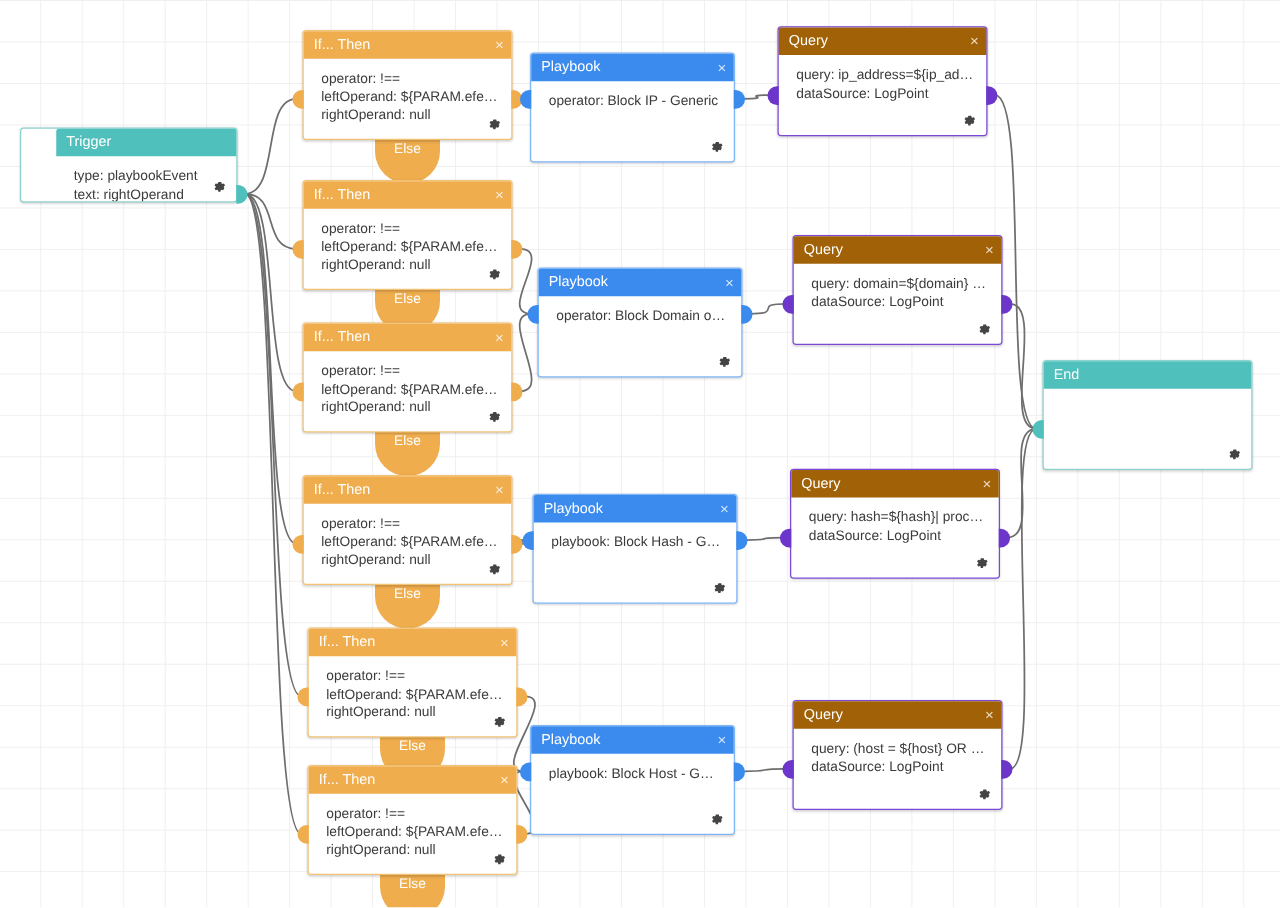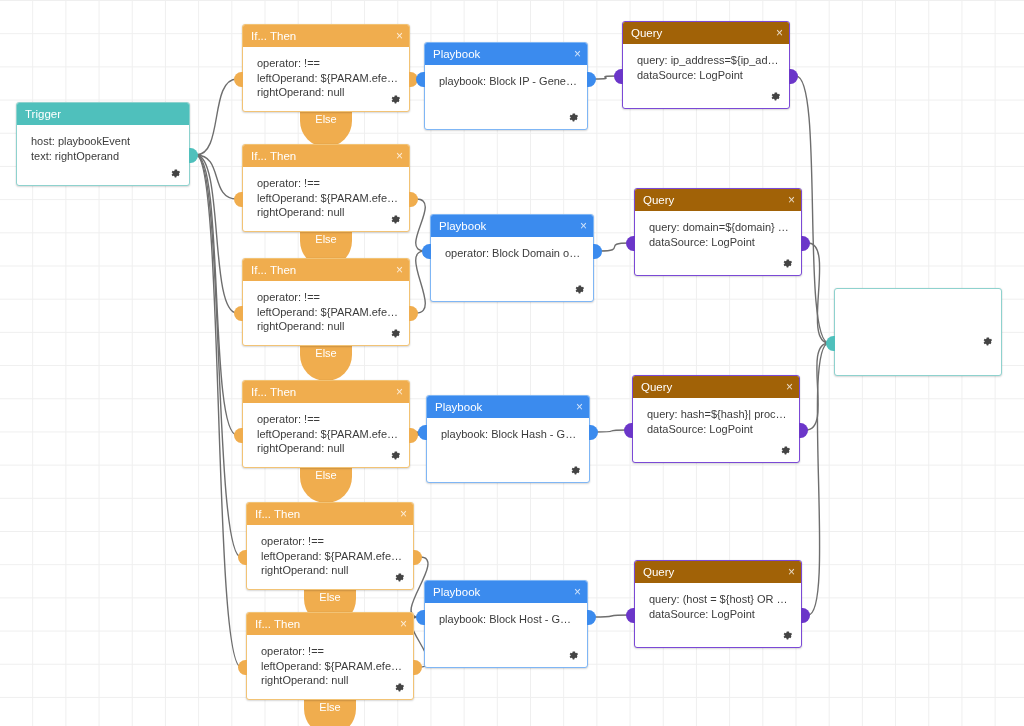--- a/index.html
+++ b/index.html
@@ -142,24 +142,24 @@
       <path d="M596,432 C624,432 599,430 627,430" fill="none" stroke="#6e6e6e" stroke-width="1.4"></path>
       <path d="M420,557 C448,557 391,617 419,617" fill="none" stroke="#6e6e6e" stroke-width="1.4"></path>
       <path d="M420,667 C448,667 391,617 419,617" fill="none" stroke="#6e6e6e" stroke-width="1.4"></path>
       <path d="M594,617 C622,617 601,615 629,615" fill="none" stroke="#6e6e6e" stroke-width="1.4"></path>
       <path d="M796,76 C824,76 801,343 829,343" fill="none" stroke="#6e6e6e" stroke-width="1.4"></path>
       <path d="M808,243 C836,243 801,343 829,343" fill="none" stroke="#6e6e6e" stroke-width="1.4"></path>
       <path d="M806,430 C834,430 801,343 829,343" fill="none" stroke="#6e6e6e" stroke-width="1.4"></path>
       <path d="M808,615 C836,615 801,343 829,343" fill="none" stroke="#6e6e6e" stroke-width="1.4"></path>
     </svg>
   <div id="node-layer">
-      <div class="node n-trigger" style="left: 16px; top: 102px; width: 174px; height: 84px;">
+      <div class="node n-trigger" style="left: 16px; top: 102px; width: 174px; height: 60px; padding-left: 28px;">
         <div class="node-header"><span>Trigger</span></div>
         <div class="node-body">
-          <div class="node-line">host: playbookEvent</div>
+          <div class="node-line">type: playbookEvent</div>
           <div class="node-line">text: rightOperand</div>
           <div class="gear">
             <svg viewBox="0 0 16 16" width="11" height="11">
               <path fill="#444" d="M8 5.2a2.8 2.8 0 1 0 0 5.6 2.8 2.8 0 0 0 0-5.6zm0 4.1a1.3 1.3 0 1 1 0-2.6 1.3 1.3 0 0 1 0 2.6z"></path>
               <path fill="#444" d="M14.3 9.3l-1.1-.6c.1-.45.1-.95 0-1.4l1.1-.6a.5.5 0 0 0 .2-.65l-1-1.7a.5.5 0 0 0-.63-.2l-1.15.5a5 5 0 0 0-1.2-.7l-.15-1.25a.5.5 0 0 0-.5-.45H7.13a.5.5 0 0 0-.5.45L6.48 3.9c-.43.16-.83.4-1.2.7l-1.15-.5a.5.5 0 0 0-.62.2l-1 1.7a.5.5 0 0 0 .2.65l1.1.6c-.1.45-.1.95 0 1.4l-1.1.6a.5.5 0 0 0-.2.65l1 1.7a.5.5 0 0 0 .62.2l1.15-.5c.37.3.77.54 1.2.7l.15 1.25a.5.5 0 0 0 .5.45h1.74a.5.5 0 0 0 .5-.45l.15-1.25c.43-.16.83-.4 1.2-.7l1.15.5a.5.5 0 0 0 .63-.2l1-1.7a.5.5 0 0 0-.2-.65z"></path>
             </svg>
           </div>
         </div>
       </div>
       <div class="port right p-teal" style="left: 189px; top: 148px;"></div>
@@ -176,21 +176,21 @@
             </svg>
           </div>
         </div>
       </div>
       <div class="port left p-orange" style="left: 234px; top: 72px;"></div>
       <div class="port right p-orange" style="left: 409px; top: 72px;"></div>
       <div class="else-tab" style="left: 300px; top: 111px;">Else</div>
       <div class="node n-playbook" style="left: 424px; top: 24px; width: 164px; height: 88px;">
         <div class="node-header"><span>Playbook</span><span class="node-close">×</span></div>
         <div class="node-body">
-          <div class="node-line">playbook: Block IP - Generic</div>
+          <div class="node-line">operator: Block IP - Generic</div>
           <div class="gear">
             <svg viewBox="0 0 16 16" width="11" height="11">
               <path fill="#444" d="M8 5.2a2.8 2.8 0 1 0 0 5.6 2.8 2.8 0 0 0 0-5.6zm0 4.1a1.3 1.3 0 1 1 0-2.6 1.3 1.3 0 0 1 0 2.6z"></path>
               <path fill="#444" d="M14.3 9.3l-1.1-.6c.1-.45.1-.95 0-1.4l1.1-.6a.5.5 0 0 0 .2-.65l-1-1.7a.5.5 0 0 0-.63-.2l-1.15.5a5 5 0 0 0-1.2-.7l-.15-1.25a.5.5 0 0 0-.5-.45H7.13a.5.5 0 0 0-.5.45L6.48 3.9c-.43.16-.83.4-1.2.7l-1.15-.5a.5.5 0 0 0-.62.2l-1 1.7a.5.5 0 0 0 .2.65l1.1.6c-.1.45-.1.95 0 1.4l-1.1.6a.5.5 0 0 0-.2.65l1 1.7a.5.5 0 0 0 .62.2l1.15-.5c.37.3.77.54 1.2.7l.15 1.25a.5.5 0 0 0 .5.45h1.74a.5.5 0 0 0 .5-.45l.15-1.25c.43-.16.83-.4 1.2-.7l1.15.5a.5.5 0 0 0 .63-.2l1-1.7a.5.5 0 0 0-.2-.65z"></path>
             </svg>
           </div>
         </div>
       </div>
       <div class="port left p-blue" style="left: 416px; top: 72px;"></div>
       <div class="port right p-blue" style="left: 587px; top: 72px;"></div>
@@ -375,20 +375,21 @@
             <svg viewBox="0 0 16 16" width="11" height="11">
               <path fill="#444" d="M8 5.2a2.8 2.8 0 1 0 0 5.6 2.8 2.8 0 0 0 0-5.6zm0 4.1a1.3 1.3 0 1 1 0-2.6 1.3 1.3 0 0 1 0 2.6z"></path>
               <path fill="#444" d="M14.3 9.3l-1.1-.6c.1-.45.1-.95 0-1.4l1.1-.6a.5.5 0 0 0 .2-.65l-1-1.7a.5.5 0 0 0-.63-.2l-1.15.5a5 5 0 0 0-1.2-.7l-.15-1.25a.5.5 0 0 0-.5-.45H7.13a.5.5 0 0 0-.5.45L6.48 3.9c-.43.16-.83.4-1.2.7l-1.15-.5a.5.5 0 0 0-.62.2l-1 1.7a.5.5 0 0 0 .2.65l1.1.6c-.1.45-.1.95 0 1.4l-1.1.6a.5.5 0 0 0-.2.65l1 1.7a.5.5 0 0 0 .62.2l1.15-.5c.37.3.77.54 1.2.7l.15 1.25a.5.5 0 0 0 .5.45h1.74a.5.5 0 0 0 .5-.45l.15-1.25c.43-.16.83-.4 1.2-.7l1.15.5a.5.5 0 0 0 .63-.2l1-1.7a.5.5 0 0 0-.2-.65z"></path>
             </svg>
           </div>
         </div>
       </div>
       <div class="port left p-purple" style="left: 626px; top: 608px;"></div>
       <div class="port right p-purple" style="left: 801px; top: 608px;"></div>
       <div class="node n-end" style="left: 834px; top: 288px; width: 168px; height: 88px;">
+        <div class="node-header"><span>End</span></div>
         <div class="node-body">
           <div class="gear">
             <svg viewBox="0 0 16 16" width="11" height="11">
               <path fill="#444" d="M8 5.2a2.8 2.8 0 1 0 0 5.6 2.8 2.8 0 0 0 0-5.6zm0 4.1a1.3 1.3 0 1 1 0-2.6 1.3 1.3 0 0 1 0 2.6z"></path>
               <path fill="#444" d="M14.3 9.3l-1.1-.6c.1-.45.1-.95 0-1.4l1.1-.6a.5.5 0 0 0 .2-.65l-1-1.7a.5.5 0 0 0-.63-.2l-1.15.5a5 5 0 0 0-1.2-.7l-.15-1.25a.5.5 0 0 0-.5-.45H7.13a.5.5 0 0 0-.5.45L6.48 3.9c-.43.16-.83.4-1.2.7l-1.15-.5a.5.5 0 0 0-.62.2l-1 1.7a.5.5 0 0 0 .2.65l1.1.6c-.1.45-.1.95 0 1.4l-1.1.6a.5.5 0 0 0-.2.65l1 1.7a.5.5 0 0 0 .62.2l1.15-.5c.37.3.77.54 1.2.7l.15 1.25a.5.5 0 0 0 .5.45h1.74a.5.5 0 0 0 .5-.45l.15-1.25c.43-.16.83-.4 1.2-.7l1.15.5a.5.5 0 0 0 .63-.2l1-1.7a.5.5 0 0 0-.2-.65z"></path>
             </svg>
           </div>
         </div>
       </div>
       <div class="port left p-teal" style="left: 826px; top: 336px;"></div>

